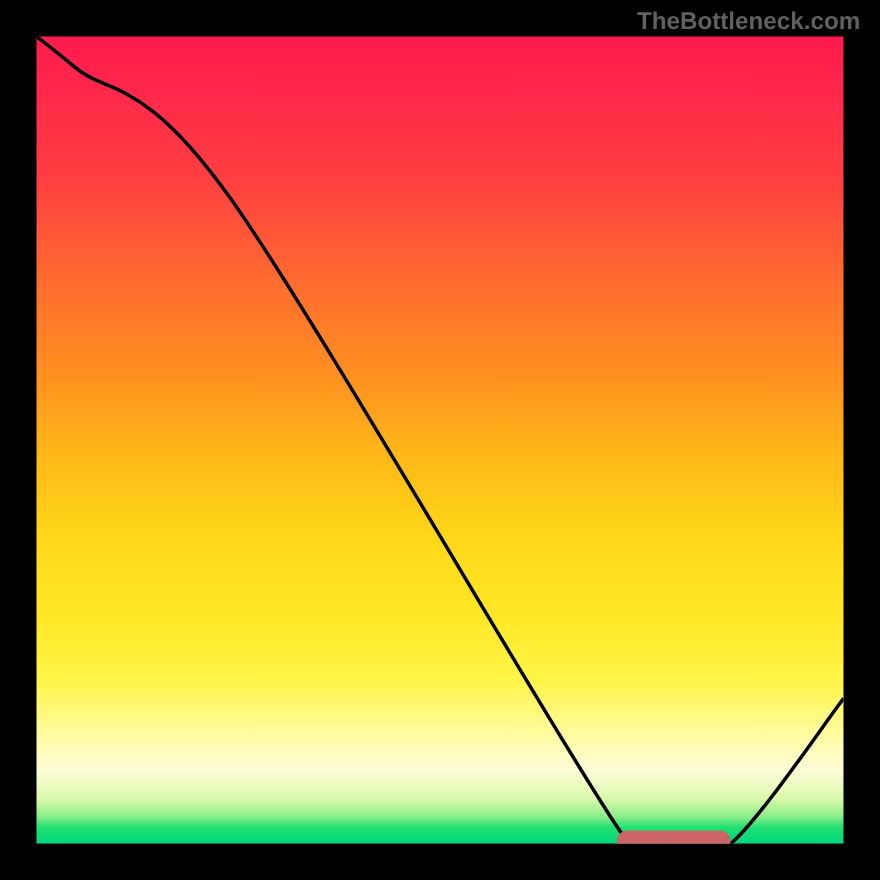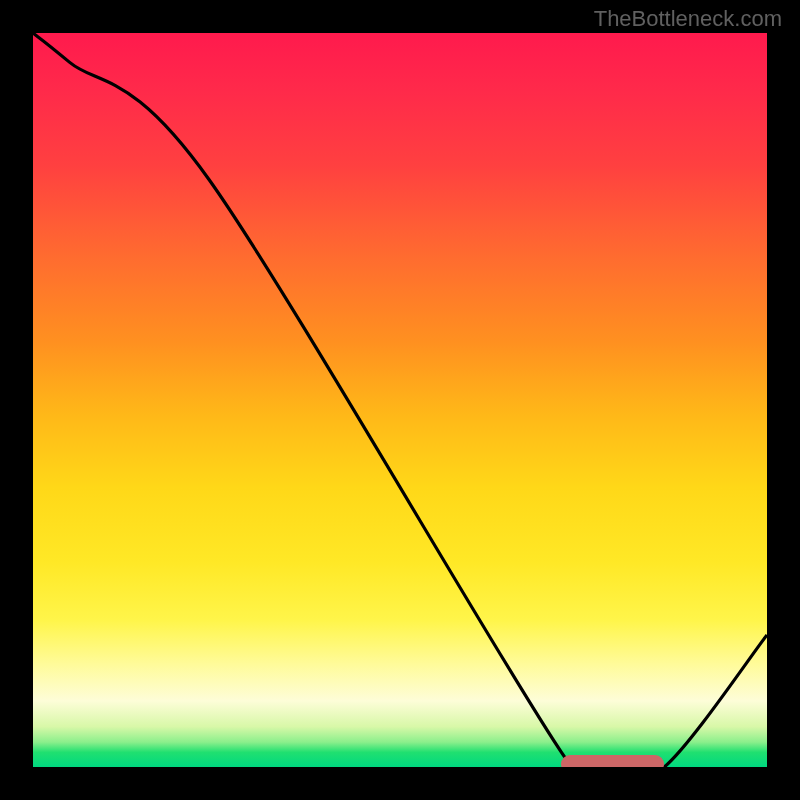--- a/index.html
+++ b/index.html
@@ -10,21 +10,21 @@
     background: #000;
     position: relative;
     font-family: Arial, sans-serif;
   }
   .watermark {
     position: absolute;
     top: 6px;
     right: 18px;
     color: #606060;
     font-size: 22px;
-    font-weight: normal;
+    font-weight: bold;
     z-index: 10;
   }
   .plot-area {
     position: absolute;
     left: 33px;
     top: 33px;
     width: 734px;
     height: 734px;
     overflow: hidden;
   }

